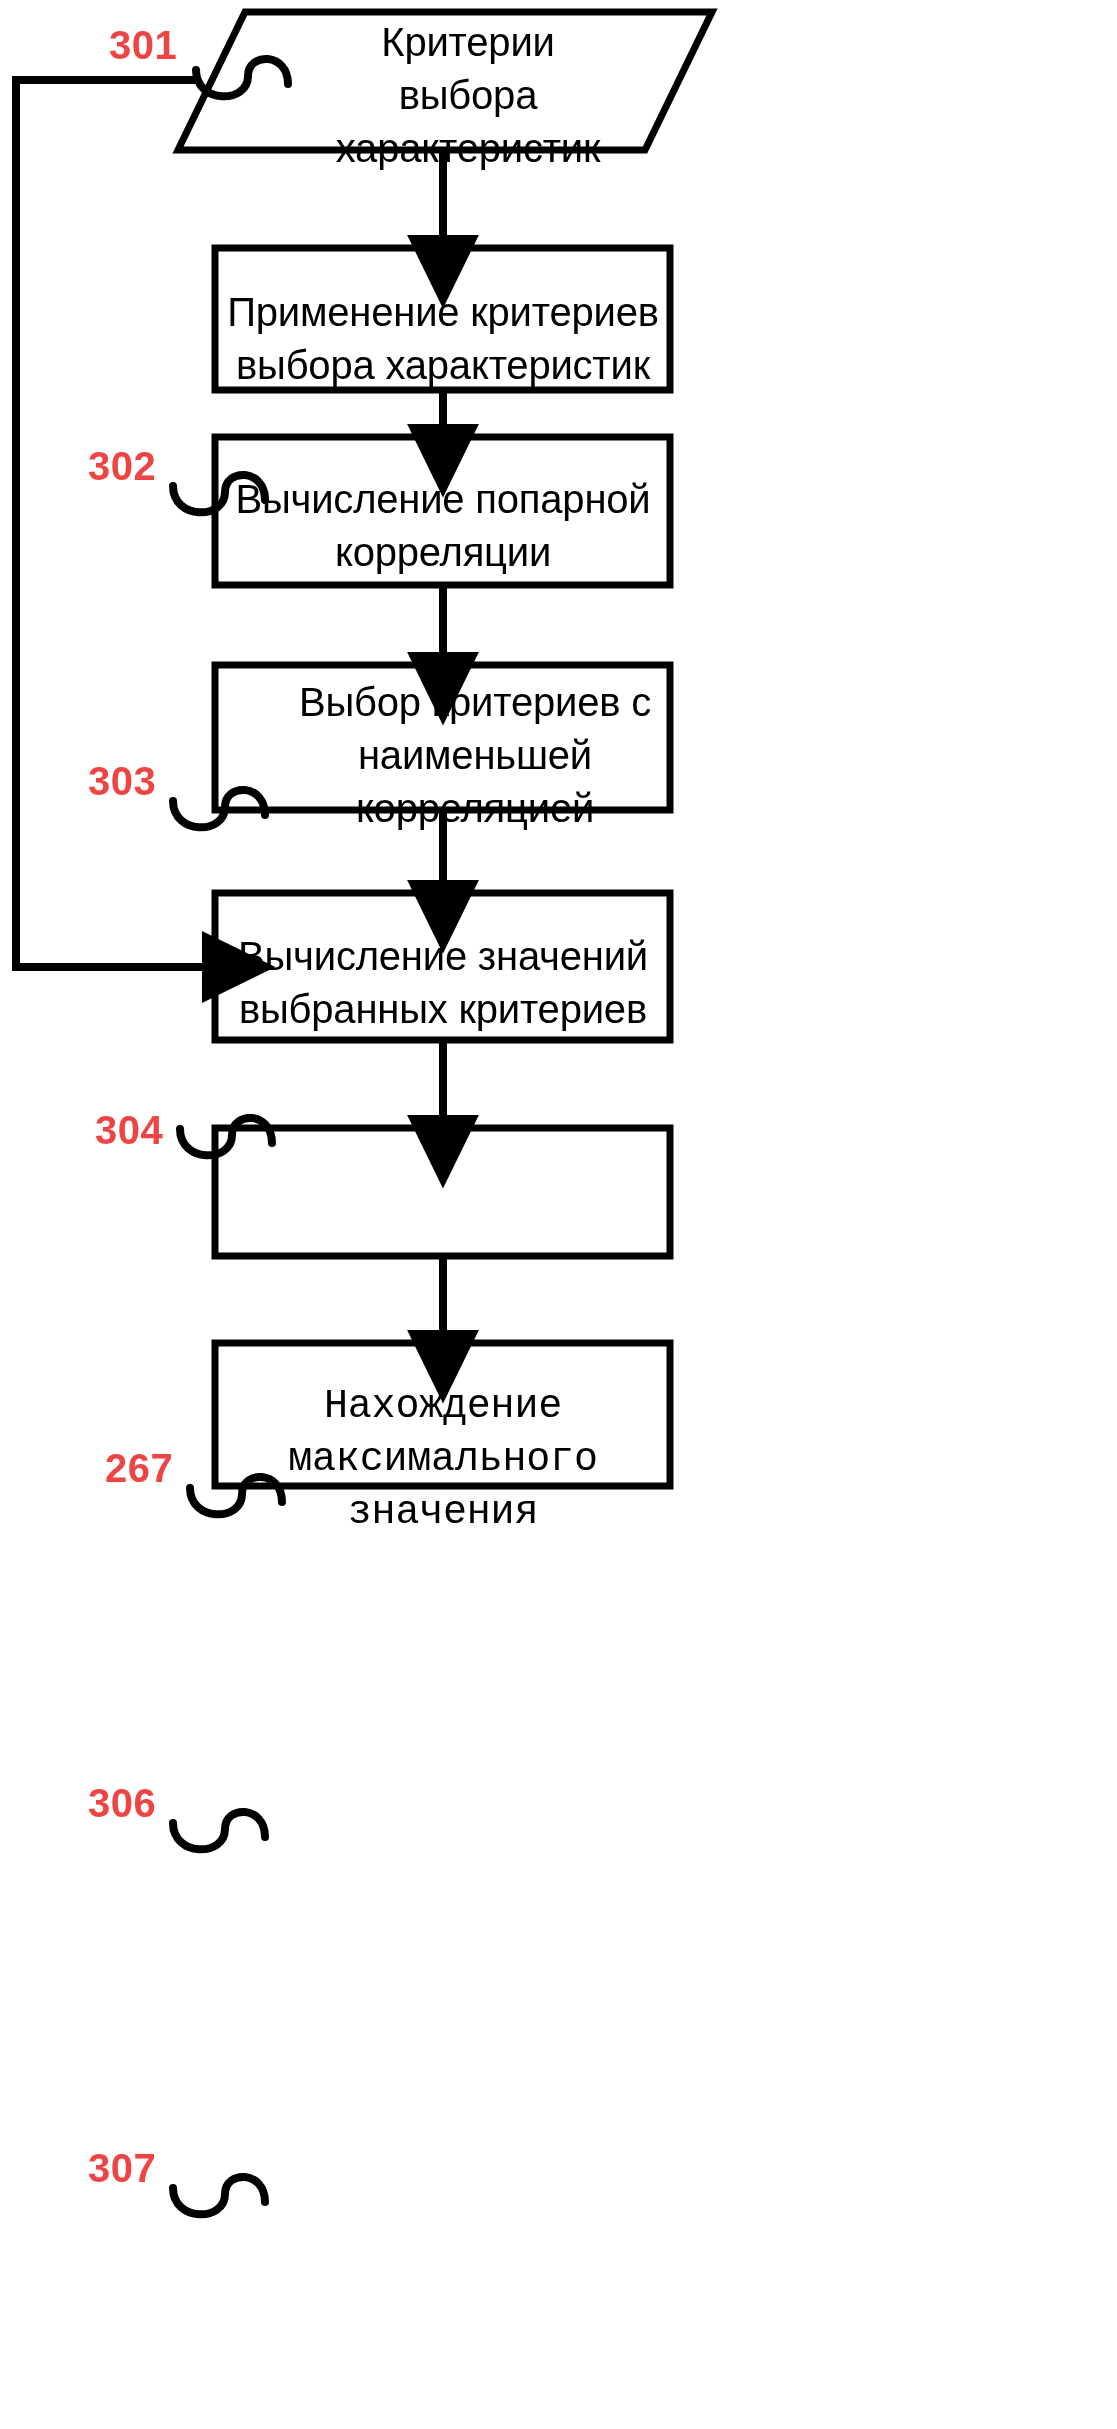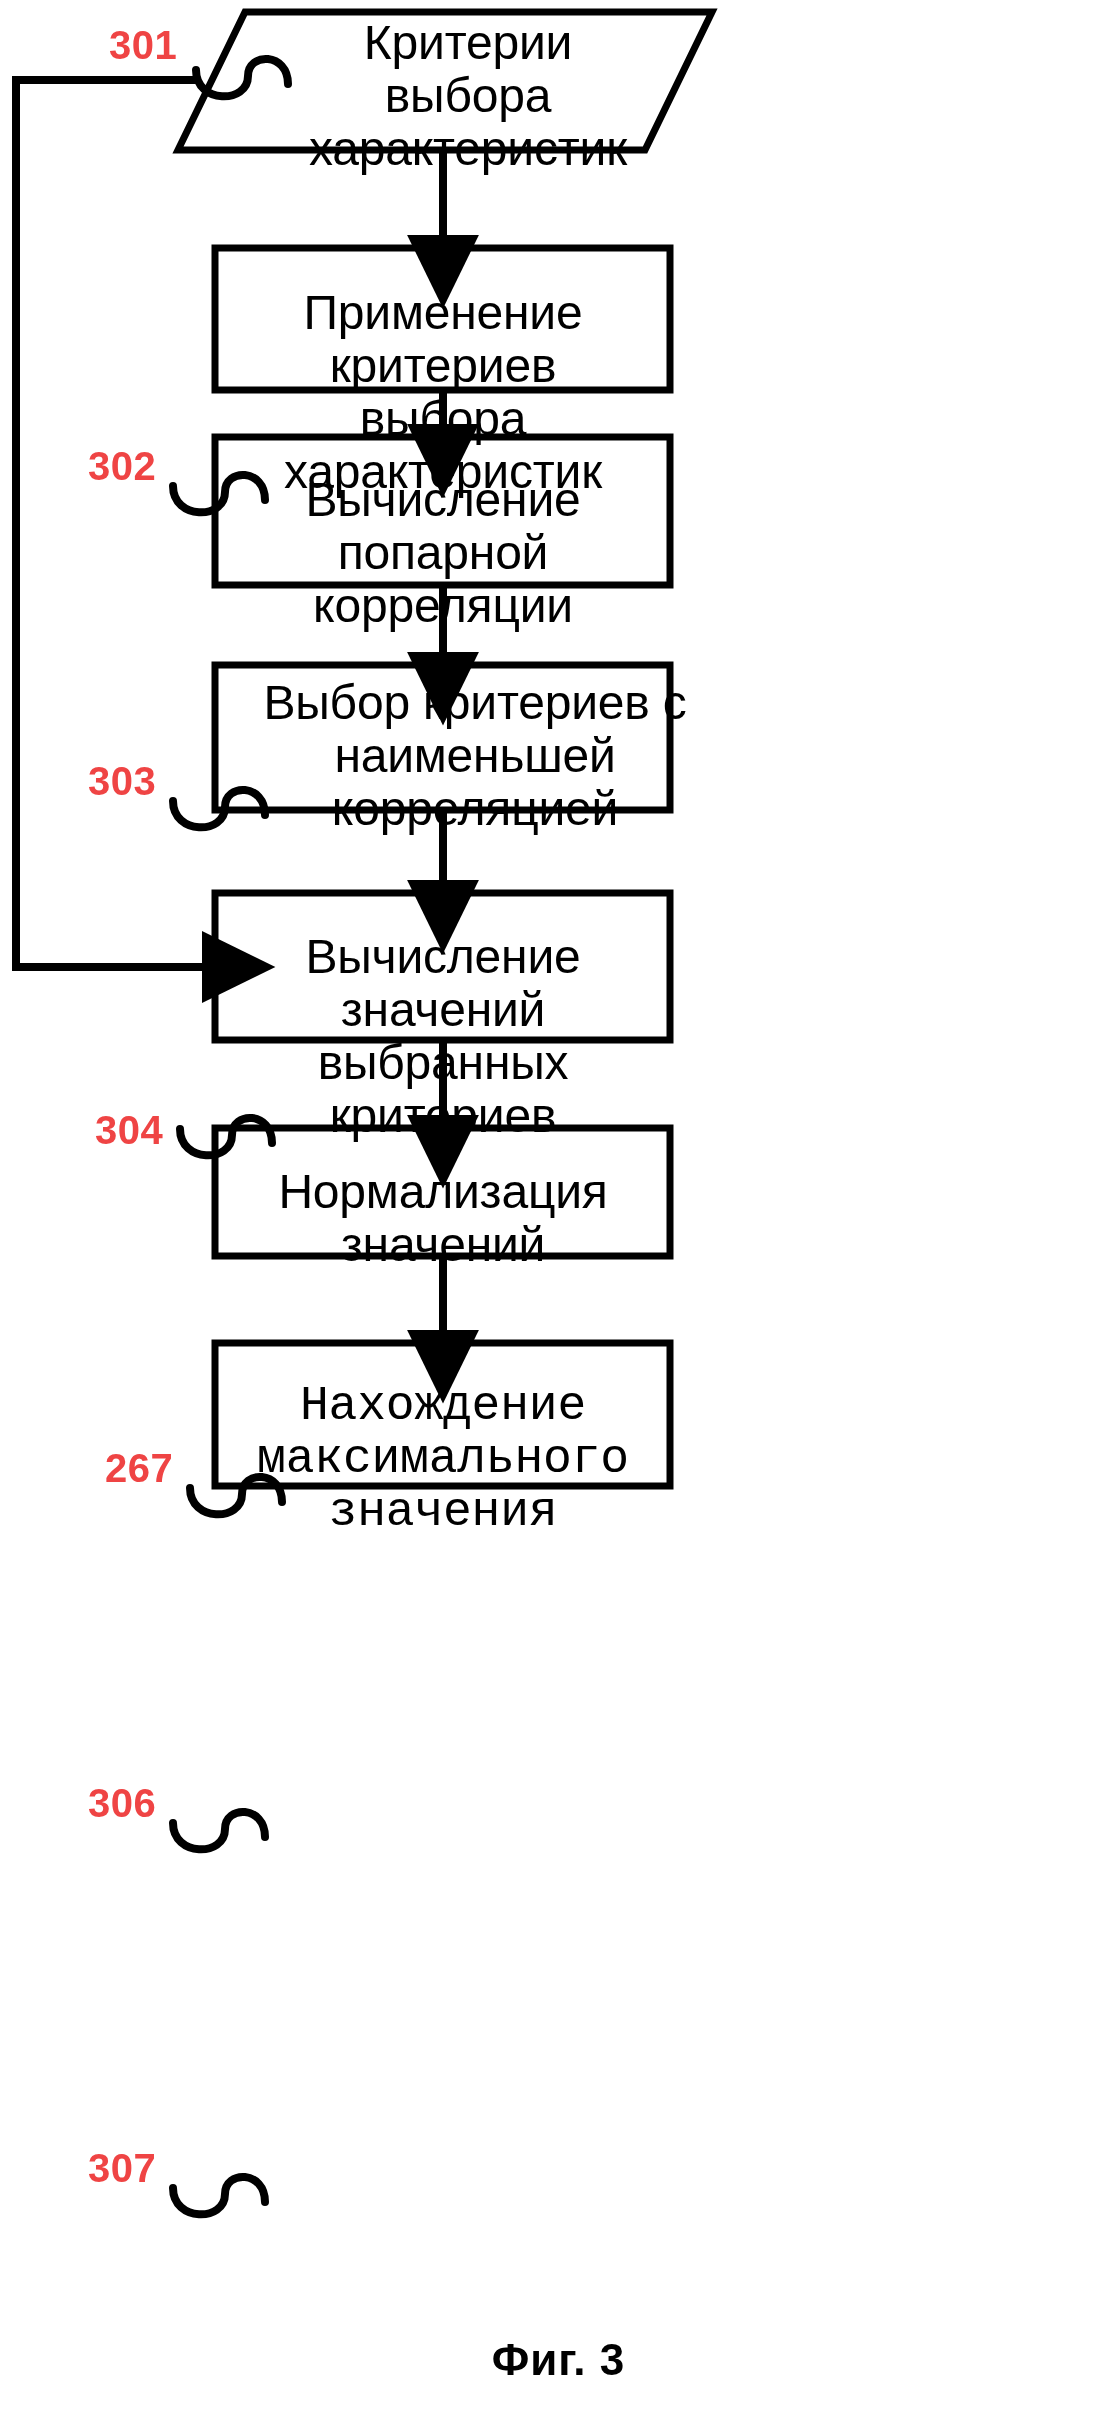--- a/index.html
+++ b/index.html
@@ -22,21 +22,21 @@
     position: absolute;
     left: 0;
     top: 0;
     width: 1117px;
     height: 2429px;
   }
   .node-text {
     position: absolute;
     text-align: center;
     font-family: "Liberation Sans", sans-serif;
-    font-size: 48px;
+    font-size: 40px;
     line-height: 53px;
     color: #000000;
     white-space: pre-line;
     letter-spacing: -0.2px;
   }
   .ref-label {
     position: absolute;
     font-family: "Liberation Sans", sans-serif;
     font-weight: bold;
     font-size: 40px;
@@ -108,28 +108,26 @@
   <div class="node-text" style="left:218px; top:473px; width:450px;">Вычисление попарной
 корреляции</div>
 
   <div class="node-text" style="left:218px; top:676px; width:450px;margin-left:32px;">Выбор критериев с
 наименьшей
 корреляцией</div>
 
   <div class="node-text" style="left:218px; top:930px; width:450px;">Вычисление значений
 выбранных критериев</div>
 
-  <div class="node-text" style="left:218px; top:1165px; width:450px;">Нормализация значений</div>
 
   <div class="node-text" style="left:218px; top:1380px; width:450px;font-family:Liberation Mono, monospace;">Нахождение
 максимального значения</div>
 
   <div class="ref-label" style="left:109px; top:23px;">301</div>
   <div class="ref-label" style="left:88px; top:444px;">302</div>
   <div class="ref-label" style="left:88px; top:759px;">303</div>
   <div class="ref-label" style="left:95px; top:1087px;margin-top:21px;">304</div>
   <div class="ref-label" style="left:105px; top:1446px;">267</div>
   <div class="ref-label" style="left:88px; top:1781px;">306</div>
   <div class="ref-label" style="left:88px; top:2146px;">307</div>
 
-  <div class="fig-caption" style="left:0; top:2335px;">Фиг. 3</div>
 
 </div>
 
 </body></html>

